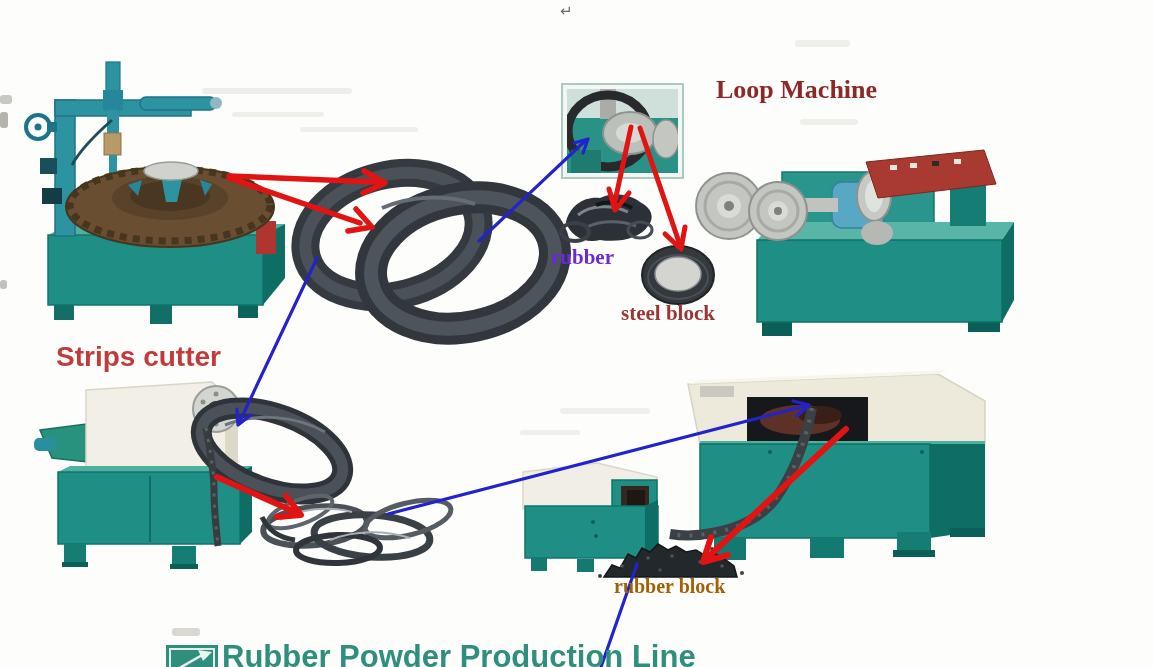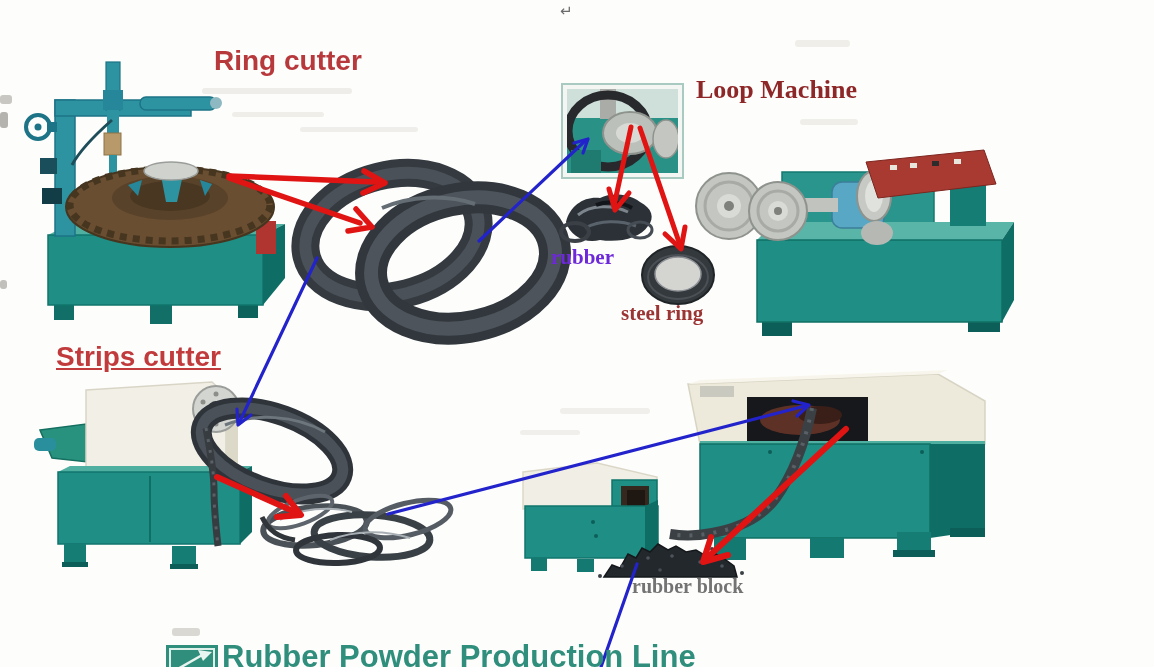--- a/index.html
+++ b/index.html
@@ -3,26 +3,26 @@
 <meta charset="utf-8">
 <style>
   html,body{margin:0;padding:0;background:#ffffff;}
   #canvas{
     position:relative;width:1154px;height:667px;background:#fdfdfc;
     overflow:hidden;font-family:"Liberation Sans",sans-serif;
   }
   #canvas svg{position:absolute;left:0;top:0;}
   .lbl{position:absolute;white-space:nowrap;line-height:1;}
   #lbl-ring-cutter  {left:214px;top:45px; font:bold 28px "Liberation Sans",sans-serif; color:#b8393c;}
-  #lbl-loop-machine {left:696px;top:75px; font:bold 26px "Liberation Serif",serif;     color:#8e2727;}
+  #lbl-loop-machine {left:716px;top:75px; font:bold 26px "Liberation Serif",serif;     color:#8e2727;}
   #lbl-rubber       {left:551px;top:245px;font:bold 21px "Liberation Serif",serif;     color:#6d28d9;}
   #lbl-steel-ring   {left:621px;top:301px;font:bold 21px "Liberation Serif",serif;     color:#9c3434;}
-  #lbl-strips-cutter{left:56px; top:341px;font:bold 28px "Liberation Sans",sans-serif; color:#c13b3d;text-decoration:underline;}
+  #lbl-strips-cutter{left:56px; top:341px;font:bold 28px "Liberation Sans",sans-serif; color:#c13b3d;}
   #lbl-block-cutter {left:519px;top:345px;font:bold 26px "Liberation Serif",serif;     color:#8e2727;}
-  #lbl-rubber-block {left:614px;top:575px;font:bold 20px "Liberation Serif",serif;     color:#737373;margin-left:18px;}
+  #lbl-rubber-block {left:614px;top:575px;font:bold 20px "Liberation Serif",serif;     color:#a16207;}
   #lbl-title        {left:222px;top:639px;font:bold 31px "Liberation Sans",sans-serif; color:#2f8e7c;}
   #return-mark      {left:560px;top:2px;  font:15px "DejaVu Sans",sans-serif;          color:#6b6b6b;}
   .smudge{position:absolute;border-radius:3px;}
 </style>
 </head>
 <body>
 
 <div id="canvas">
 
   <div class="smudge" style="left:202px;top:88px;width:150px;height:6px;background:#efede9;"></div>
@@ -281,20 +281,19 @@
 
     <g>
       <rect x="166" y="645" width="52" height="28" fill="#2f8e7c"></rect>
       <rect x="170" y="649" width="44" height="24" fill="none" stroke="#dff0ea" stroke-width="2"></rect>
       <line x1="176" y1="670" x2="204" y2="654" stroke="#e9f5f0" stroke-width="2.5"></line>
       <polygon points="198,650 212,652 203,661" fill="#e9f5f0"></polygon>
     </g>
   </svg>
 
   <div class="lbl" id="return-mark">↵</div>
-  <div class="lbl" id="lbl-ring-cutter">Ring cutter</div>
   <div class="lbl" id="lbl-loop-machine">Loop Machine</div>
   <div class="lbl" id="lbl-rubber">rubber</div>
-  <div class="lbl" id="lbl-steel-ring">steel ring</div>
+  <div class="lbl" id="lbl-steel-ring">steel block</div>
   <div class="lbl" id="lbl-strips-cutter">Strips cutter</div>
   <div class="lbl" id="lbl-rubber-block">rubber block</div>
   <div class="lbl" id="lbl-title">Rubber Powder Production Line</div>
 </div>
 
 </body></html>

